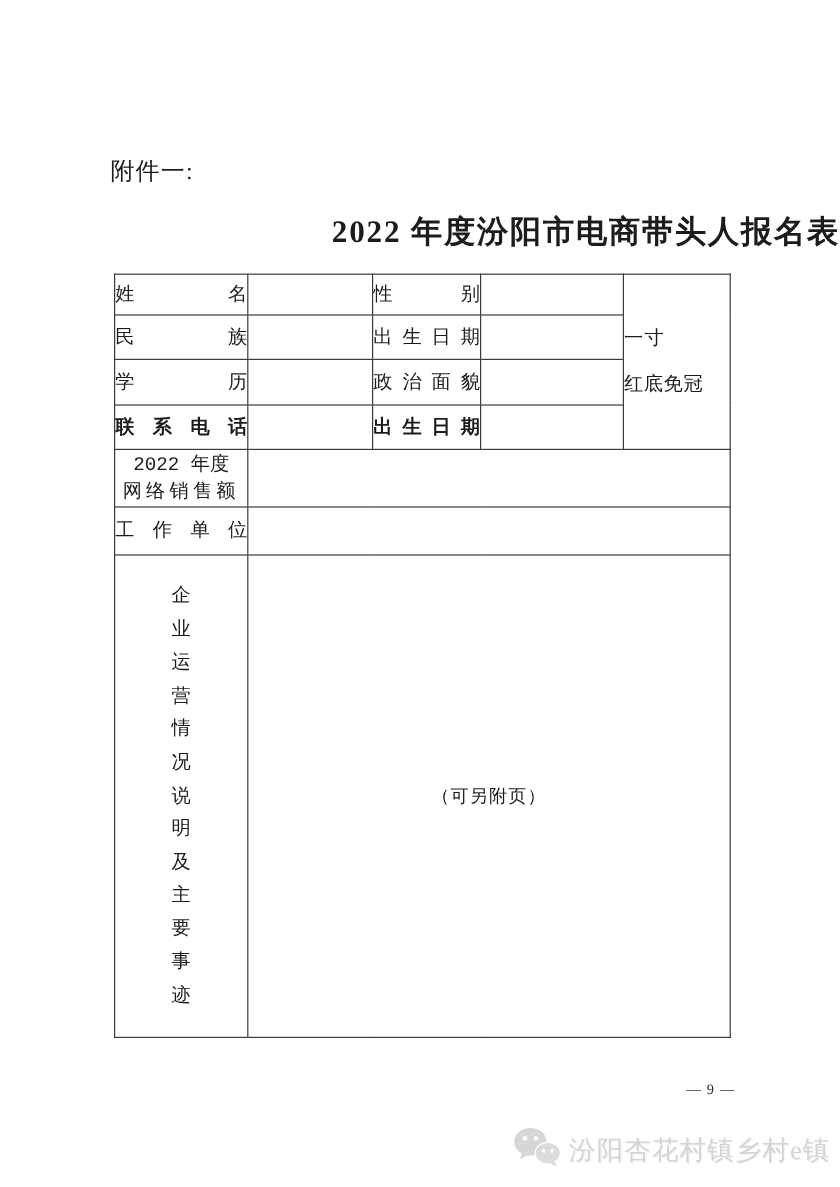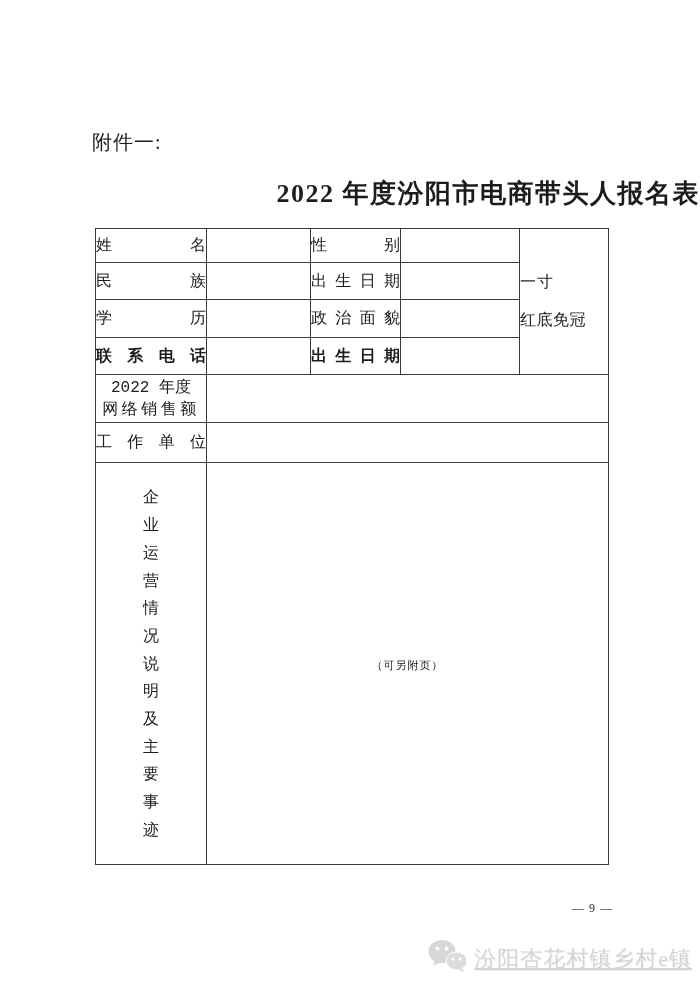--- a/index.html
+++ b/index.html
@@ -47,34 +47,33 @@
   td.photo-cell .photo-line2{letter-spacing:0.5px;}
   td.sales-label-cell{text-align:center;font-size:14.5px;line-height:22px;font-family:Liberation Mono, monospace;}
   td.sales-label-cell .sales-line2{letter-spacing:3.5px;}
   td.big-label-cell{text-align:center;}
   .vertical-label{
     width:18px;margin:0 auto;
     font-size:16px;line-height:27.7px;
     word-break:break-all;text-align:center;
   }
   td.big-value-cell{text-align:center;}
-  .note-text{font-size:11px;letter-spacing:1px;}
+  .note-text{font-size:15px;letter-spacing:1px;}
   .page-number{
     position:absolute;top:901px;right:87px;
     font-size:12px;color:#2a2a2a;letter-spacing:1px;
     font-family:"Liberation Serif","DejaVu Serif",serif;
   }
   .watermark{
     position:absolute;right:8px;top:938px;
     display:flex;align-items:center;gap:5px;
     color:#d4d4d4;
     text-shadow:1px 1px 0 #f3f3f3;
     font-size:22px;letter-spacing:1px;
     user-select:none;
-    text-decoration:underline;
   }
   .watermark .wm-icon{display:block;}
 </style>
 </head>
 <body>
 
 <div class="attachment-label">附件一:</div>
 
 <div class="doc-title">2022 年度汾阳市电商带头人报名表</div>
 

